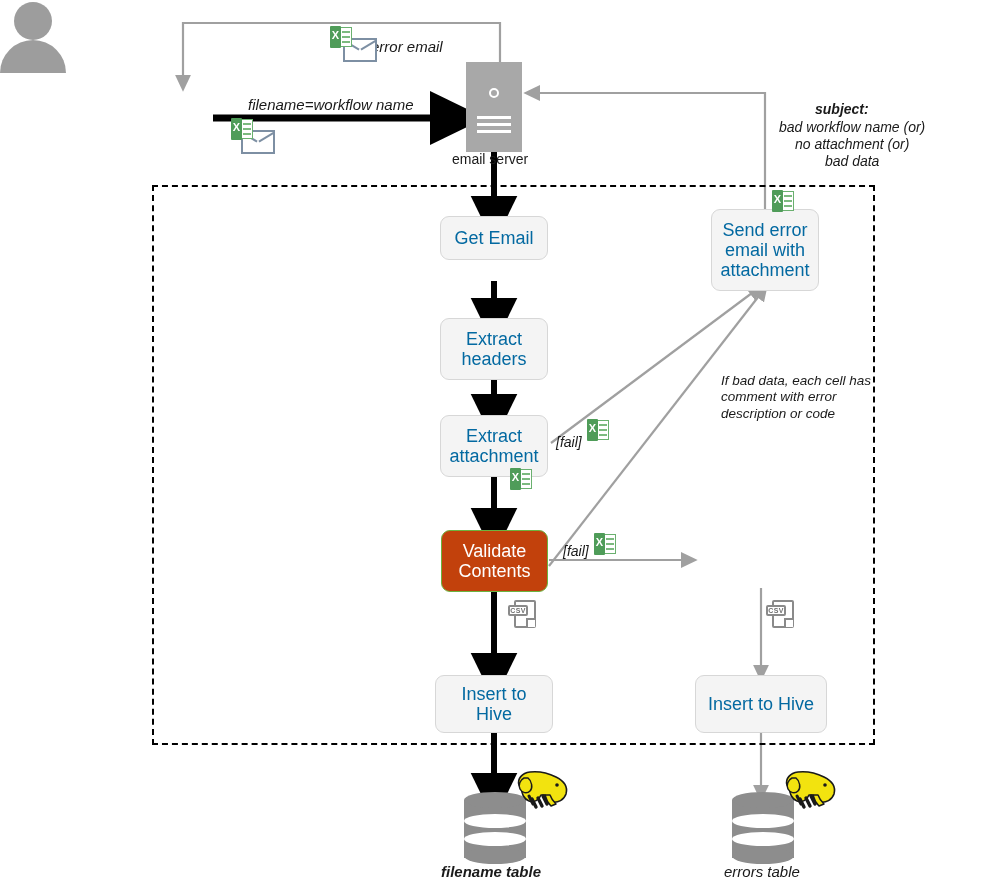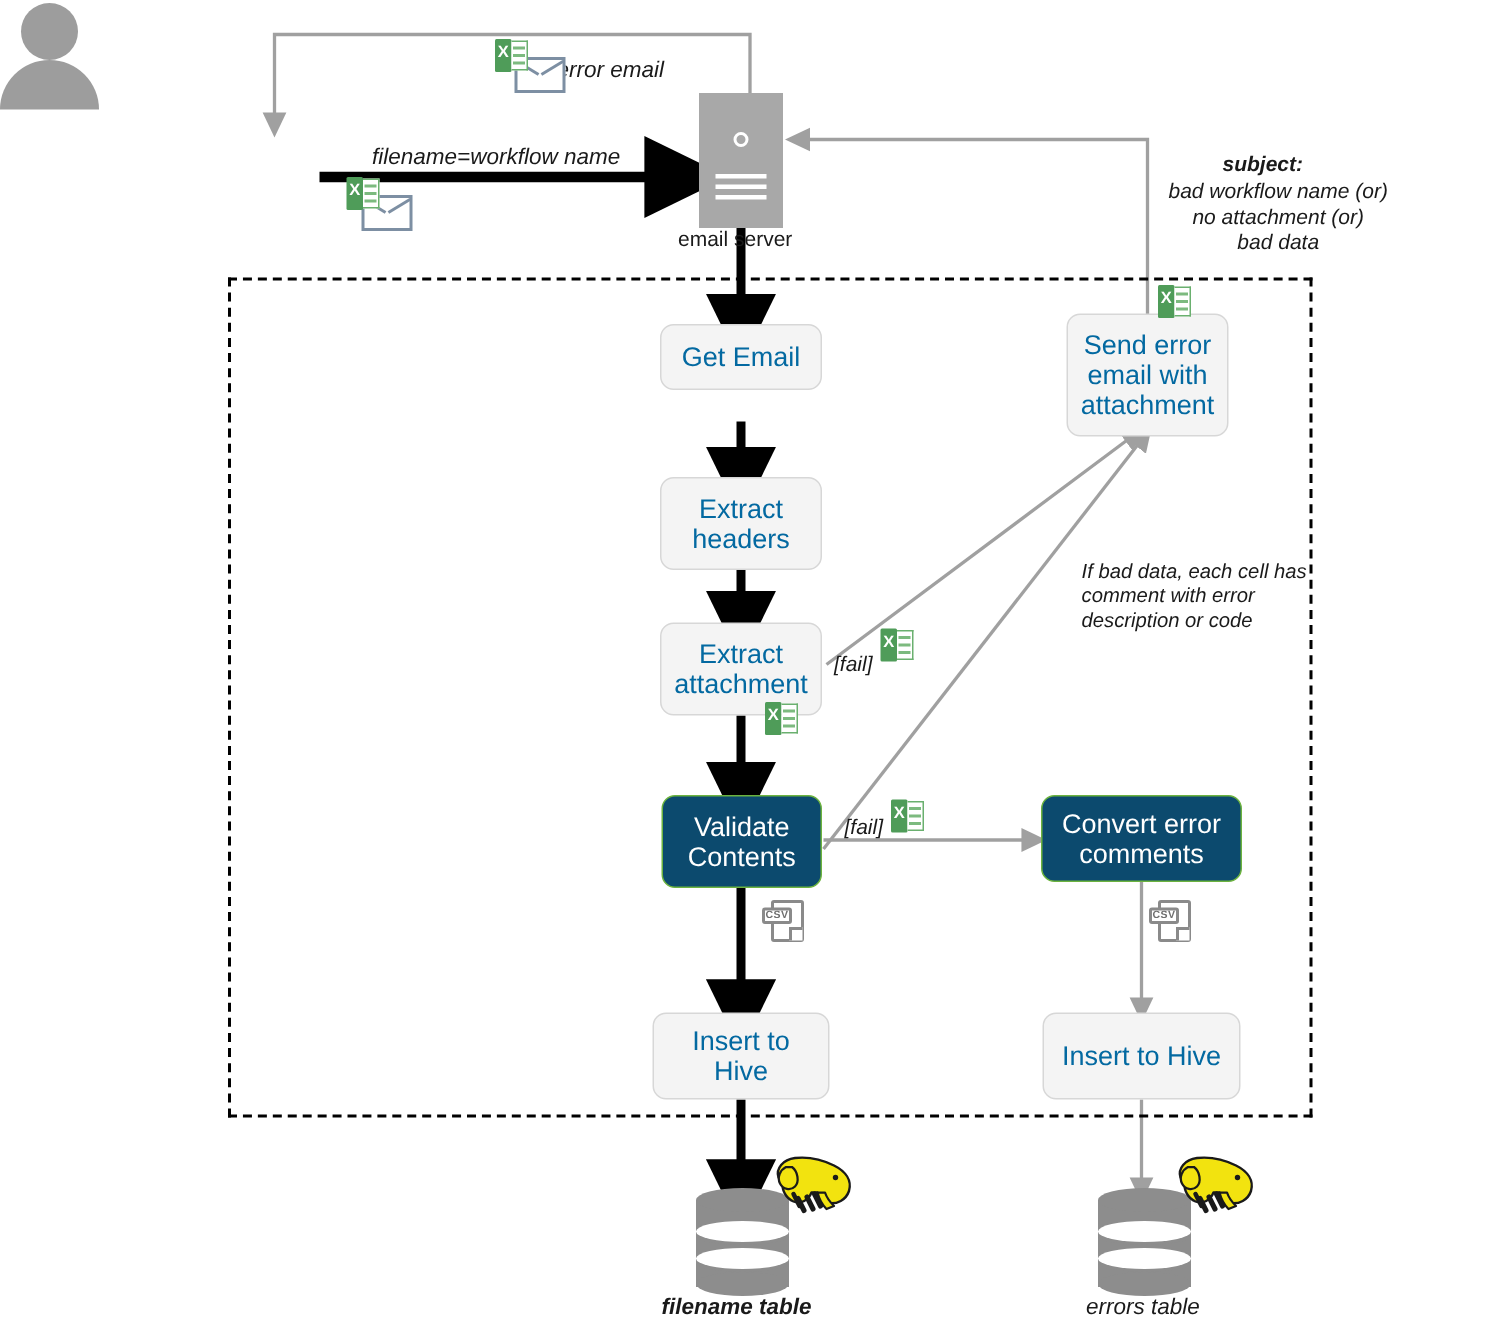--- a/index.html
+++ b/index.html
@@ -13,21 +13,21 @@
 
   .node{
     position:absolute;box-sizing:border-box;
     display:flex;align-items:center;justify-content:center;text-align:center;
     border-radius:9px;line-height:1.12;
   }
   .node.plain{
     background:#f4f4f4;border:1px solid #d7d7d7;color:#0369a1;
   }
   .node.green{
-    background:#0c4a6e;border:1px solid #6cb33f;color:#ffffff;
+    background:#c2410c;border:1px solid #6cb33f;color:#ffffff;
   }
   .node span{display:block;padding:0 6px;}
 
   .lbl{position:absolute;white-space:pre;line-height:1.22;}
   .it{font-style:italic;}
   .bi{font-style:italic;font-weight:bold;}
 
   
   .ico{position:absolute;}
   .xls{width:22px;height:22px;}
@@ -165,23 +165,20 @@
   </div>
 
   <div class="node plain" style="left:440px;top:415px;width:108px;height:62px;font-size:18px;">
     <span>Extract<br>attachment</span>
   </div>
 
   <div class="node green" style="left:441px;top:530px;width:107px;height:62px;font-size:18px;">
     <span>Validate<br>Contents</span>
   </div>
 
-  <div class="node green" style="left:694px;top:530px;width:134px;height:58px;font-size:18px;">
-    <span>Convert error<br>comments</span>
-  </div>
 
   <div class="node plain" style="left:711px;top:209px;width:108px;height:82px;font-size:18px;">
     <span>Send error<br>email with<br>attachment</span>
   </div>
 
   <div class="node plain" style="left:435px;top:675px;width:118px;height:58px;font-size:18px;">
     <span>Insert to Hive</span>
   </div>
 
   <div class="node plain" style="left:695px;top:675px;width:132px;height:58px;font-size:18px;">

